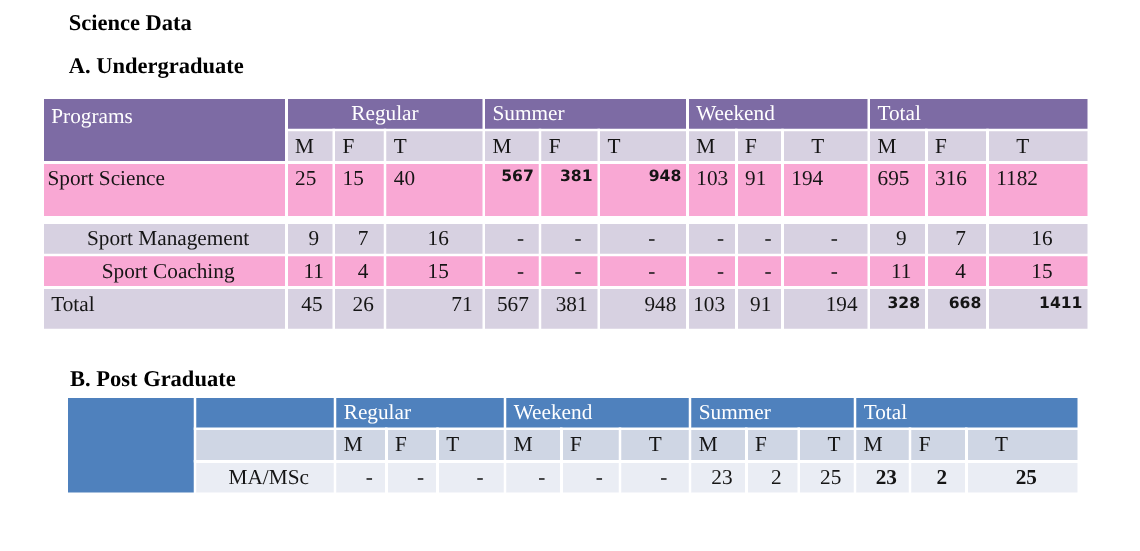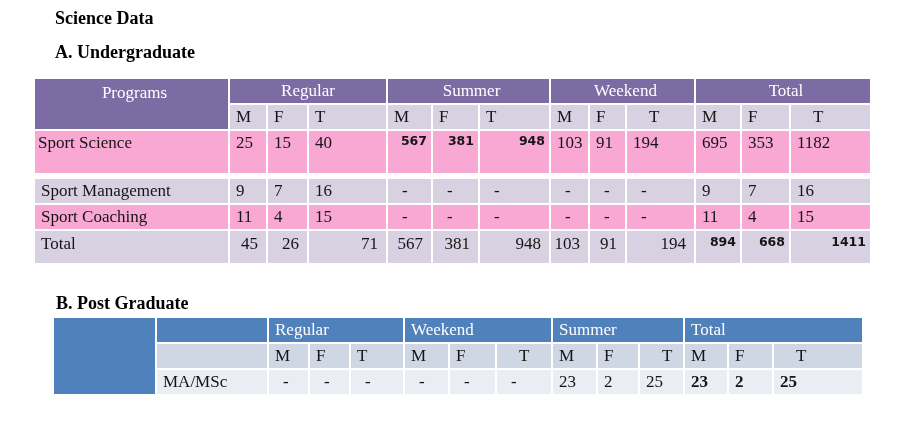--- a/index.html
+++ b/index.html
@@ -35,34 +35,34 @@
     white-space:nowrap;
     padding:0 0 0 6px;
     vertical-align:middle;
   }
 
   
   #table-a { left:33px; top:77px; }
   #table-a td.ph   { background:#7d6ba4; color:#ffffff; }
   #table-a td.band { background:#d7d1e1; }
   #table-a td.lite { background:#f9a8d4; }
-  #table-a tr.gh td { height:24px;text-align:center; }
+  #table-a tr.gh td { height:24px; }
   #table-a tr.sh td { height:24px; }
   #table-a tr.r0 td { height:40px; vertical-align:top; padding-top:2px;
                       border-bottom:6px solid #ffffff; }
-  #table-a tr.r1 td, #table-a tr.r2 td { height:24px; }
+  #table-a tr.r1 td, #table-a tr.r2 td { height:24px;text-align:center; }
   #table-a tr.rt td { height:29px; vertical-align:top; padding-top:3px; }
   #table-a td.prog  { vertical-align:top; padding-top:4px; }
   #table-a tr.r0 td.name { padding-left:3px; }
 
   
   #table-b { left:52px; top:316px; }
   #table-b td.bh   { background:#4f81bd; color:#ffffff; }
   #table-b td.band { background:#cfd6e4; }
-  #table-b td.lite { background:#eaedf4; }
+  #table-b td.lite { background:#eaedf4;text-align:center; }
   #table-b tr td   { height:24px; }
 
   
   td.c  { text-align:center; padding-left:0; }
   td.ti { padding-left:22px; }          
   td.d  { padding-left:14px; }          
   td.r  { text-align:right; padding-right:8px; padding-left:0; }
   td.bs {                               
     font-family:"DejaVu Sans", sans-serif;
     font-weight:700; font-size:12.5px;
@@ -120,21 +120,21 @@
     <td class="lite">25</td>
     <td class="lite">15</td>
     <td class="lite">40</td>
     <td class="lite bs">567</td>
     <td class="lite bs">381</td>
     <td class="lite bs">948</td>
     <td class="lite lo">103</td>
     <td class="lite lo">91</td>
     <td class="lite">194</td>
     <td class="lite">695</td>
-    <td class="lite">353</td>
+    <td class="lite">316</td>
     <td class="lite">1182</td>
   </tr>
   <tr class="r1">
     <td class="band">Sport Management</td>
     <td class="band">9</td>
     <td class="band">7</td>
     <td class="band">16</td>
     <td class="band d">-</td>
     <td class="band d">-</td>
     <td class="band d">-</td>
@@ -164,21 +164,21 @@
     <td class="band">Total</td>
     <td class="band r">45</td>
     <td class="band r">26</td>
     <td class="band r">71</td>
     <td class="band r">567</td>
     <td class="band r">381</td>
     <td class="band r">948</td>
     <td class="band r">103</td>
     <td class="band r">91</td>
     <td class="band r">194</td>
-    <td class="band bs">894</td>
+    <td class="band bs">328</td>
     <td class="band bs">668</td>
     <td class="band bs">1411</td>
   </tr>
 </tbody>
   </table>
 
 <div id="b-heading" class="heading">B. Post Graduate</div>
 
 <table id="table-b">
   <colgroup>

